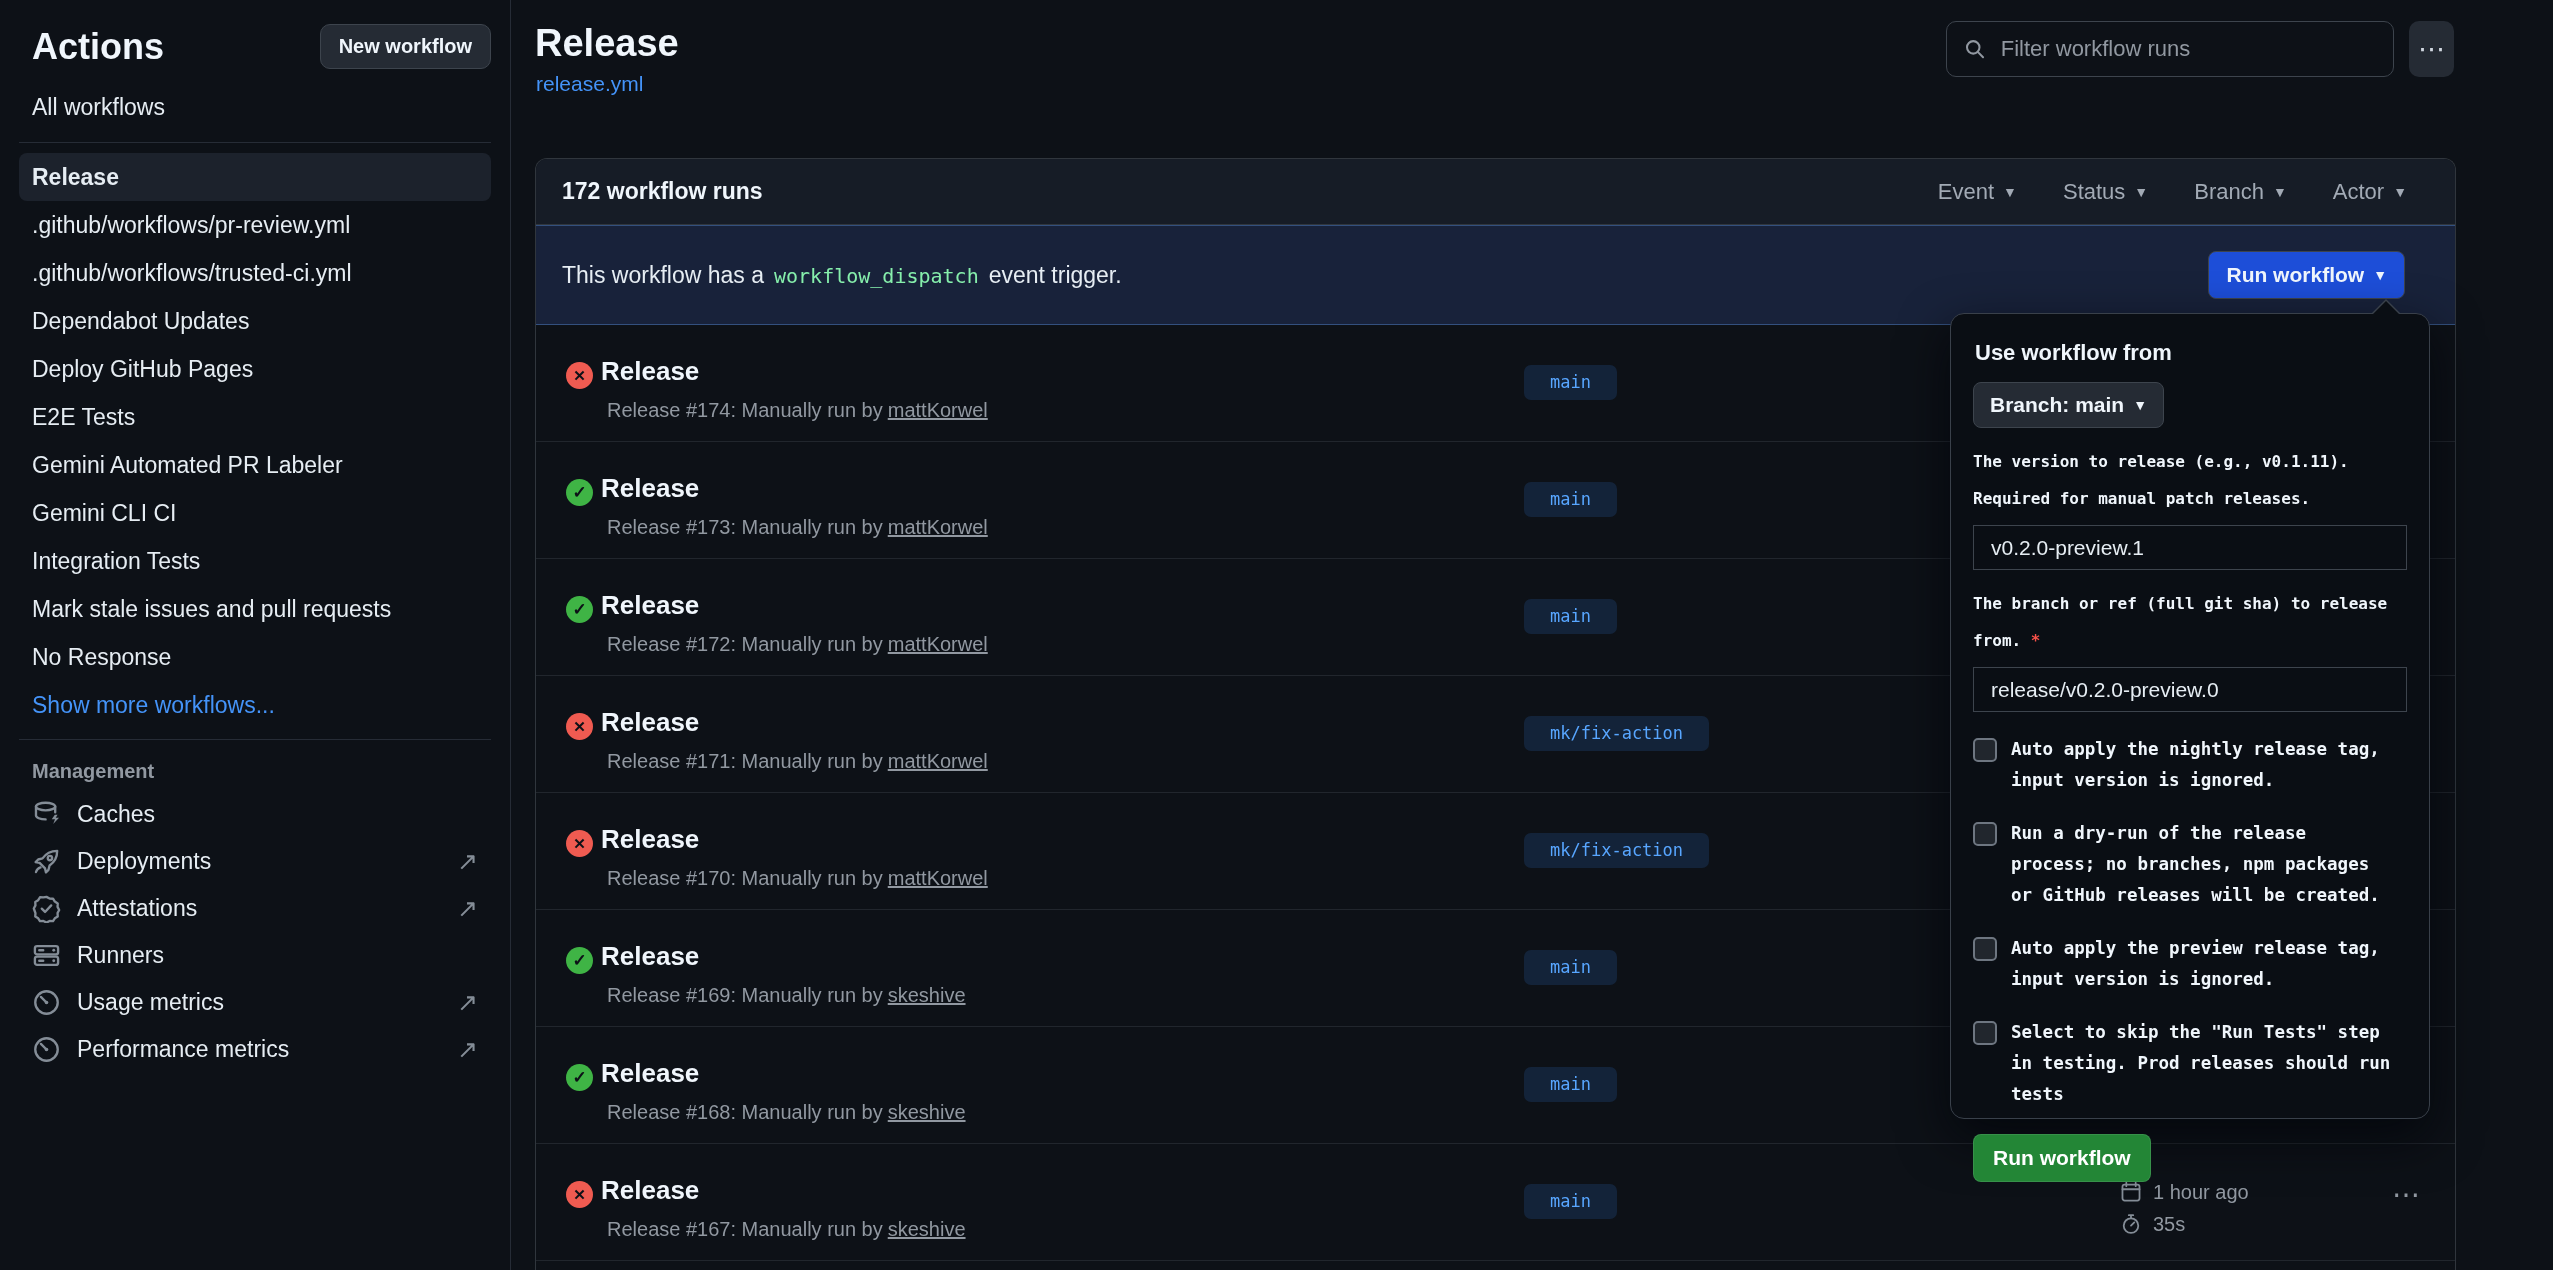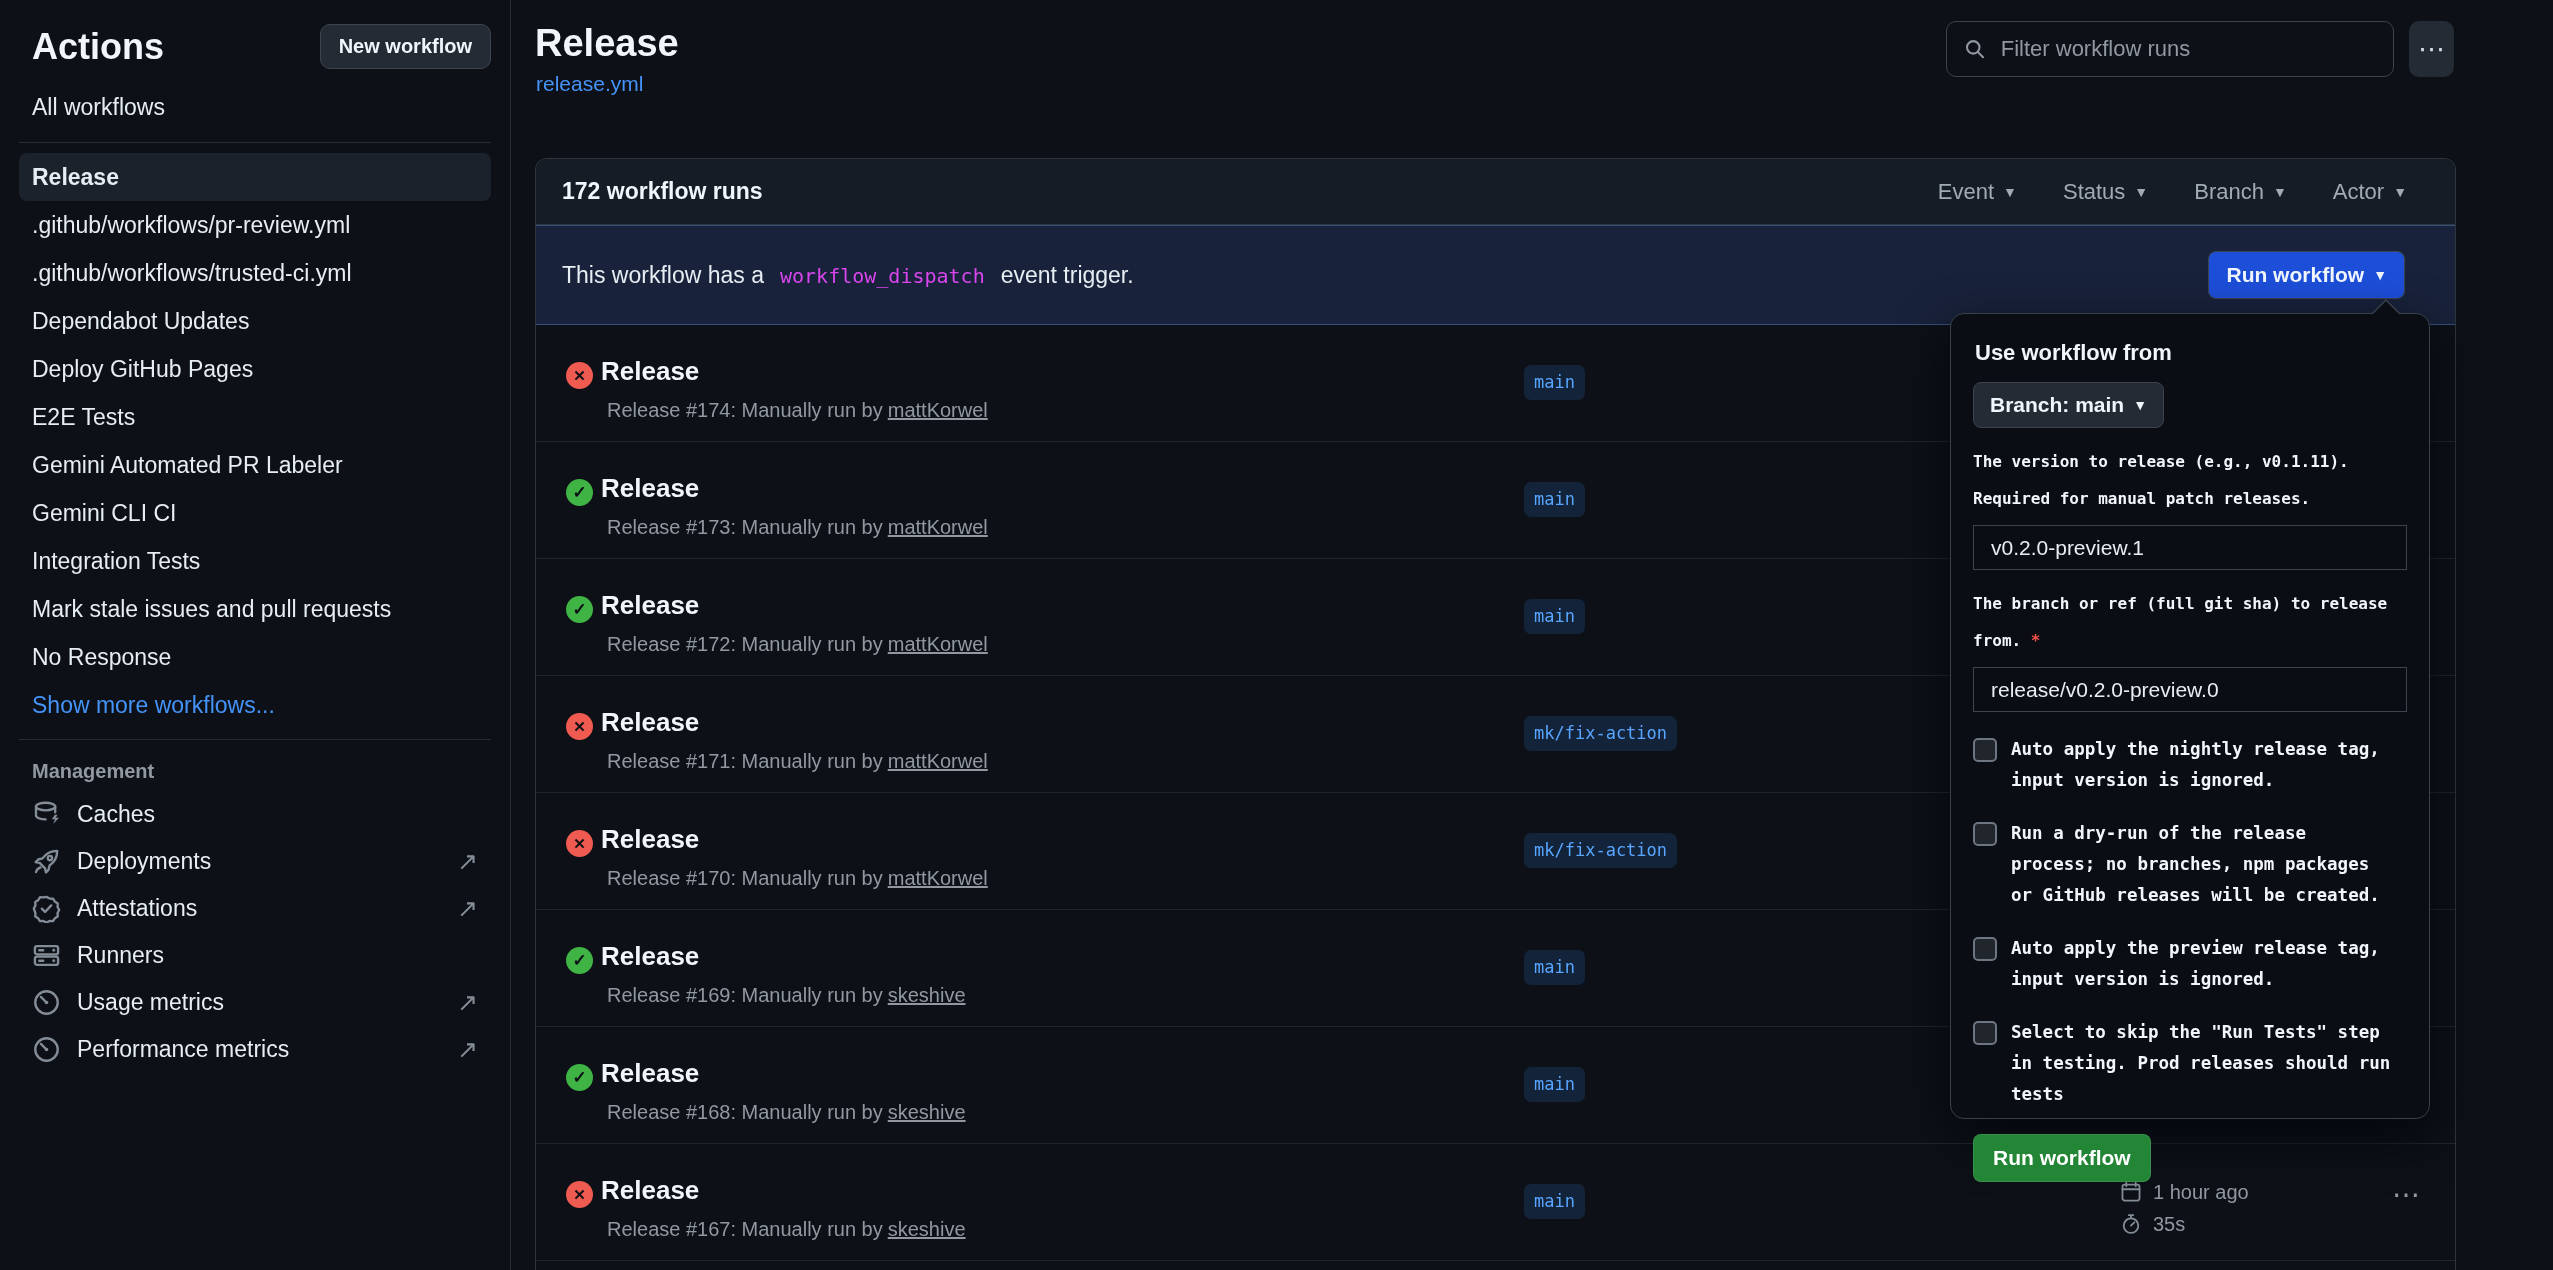--- a/index.html
+++ b/index.html
@@ -52,38 +52,38 @@
   .panel-header{height:66px;background:#161c26;border-bottom:1px solid #30363d;
                 display:flex;align-items:center;padding:0 26px;box-sizing:border-box;}
   .runs-count{font-size:23px;font-weight:700;color:#f0f6fc;}
   .filters{margin-left:auto;display:flex;gap:46px;margin-right:22px;}
   .filter{color:#a2aab5;font-size:22px;cursor:pointer;white-space:nowrap;}
   .caret{font-size:14px;margin-left:9px;display:inline-block;vertical-align:2px;}
 
   .banner{height:98px;background:#18223a;border-top:1px solid #33507e;border-bottom:1px solid #33507e;
           display:flex;align-items:center;padding:0 26px;box-sizing:content-box;}
   .banner-text{font-size:23px;color:#e6edf3;}
-  .banner-code{font-size:20px;margin:0 16px;color:#d946ef;text-align:right;}
+  .banner-code{font-size:20px;margin:0 10px;color:#86efac;text-align:right;}
   .banner-btn{margin-left:auto;margin-right:24px;background:#1d4ed8;border:1px solid #3d444d;
               border-radius:8px;color:#f0f6fc;font-size:21px;font-weight:700;
               padding:11px 17px;cursor:pointer;white-space:nowrap;}
 
   .run-row{position:relative;height:116px;border-bottom:1px solid #21262d;}
   .run-status{position:absolute;left:30px;top:37px;width:27px;height:27px;border-radius:50%;
               display:flex;align-items:center;justify-content:center;
               font-size:15px;font-weight:700;color:#0d1117;}
   .run-status.failure{background:#ef5b51;}
   .run-status.failure::before{content:"\2715";}
   .run-status.success{background:#3fb445;}
   .run-status.success::before{content:"\2713";font-size:17px;}
   .run-title{position:absolute;left:65px;top:31px;font-size:26px;font-weight:700;color:#f0f6fc;cursor:pointer;}
   .run-sub{position:absolute;left:71px;top:74px;font-size:20px;color:#9198a1;}
   .run-sub a{color:#9198a1;text-decoration:underline;margin-left:5px;cursor:pointer;}
   .branch-badge{position:absolute;left:988px;top:40px;height:35px;line-height:35px;
-                padding:0 10px;background:rgba(56,139,253,.15);border-radius:7px;
+                padding:0 26px;background:rgba(56,139,253,.15);border-radius:7px;
                 font-size:17px;color:#58a6ff;cursor:pointer;}
   .run-meta{position:absolute;left:1584px;top:32px;font-size:20px;color:#9198a1;}
   .meta-line{display:flex;align-items:center;gap:11px;height:32px;}
   .meta-line svg{width:22px;height:22px;}
   .row-kebab{position:absolute;left:1856px;top:34px;color:#9198a1;font-size:28px;
              letter-spacing:2px;cursor:pointer;}
 
   
   .popover{position:absolute;left:1950px;top:313px;width:480px;height:806px;
            background:#0a0e14;border:1px solid #39404a;border-radius:14px;

